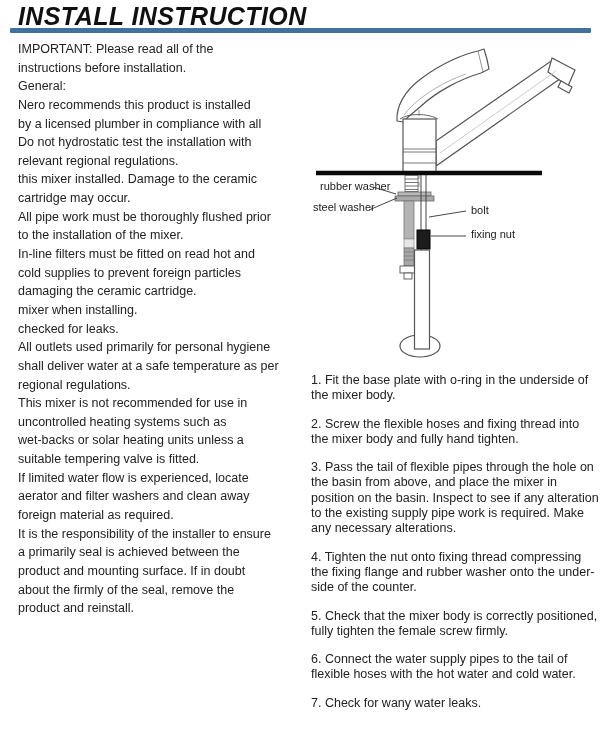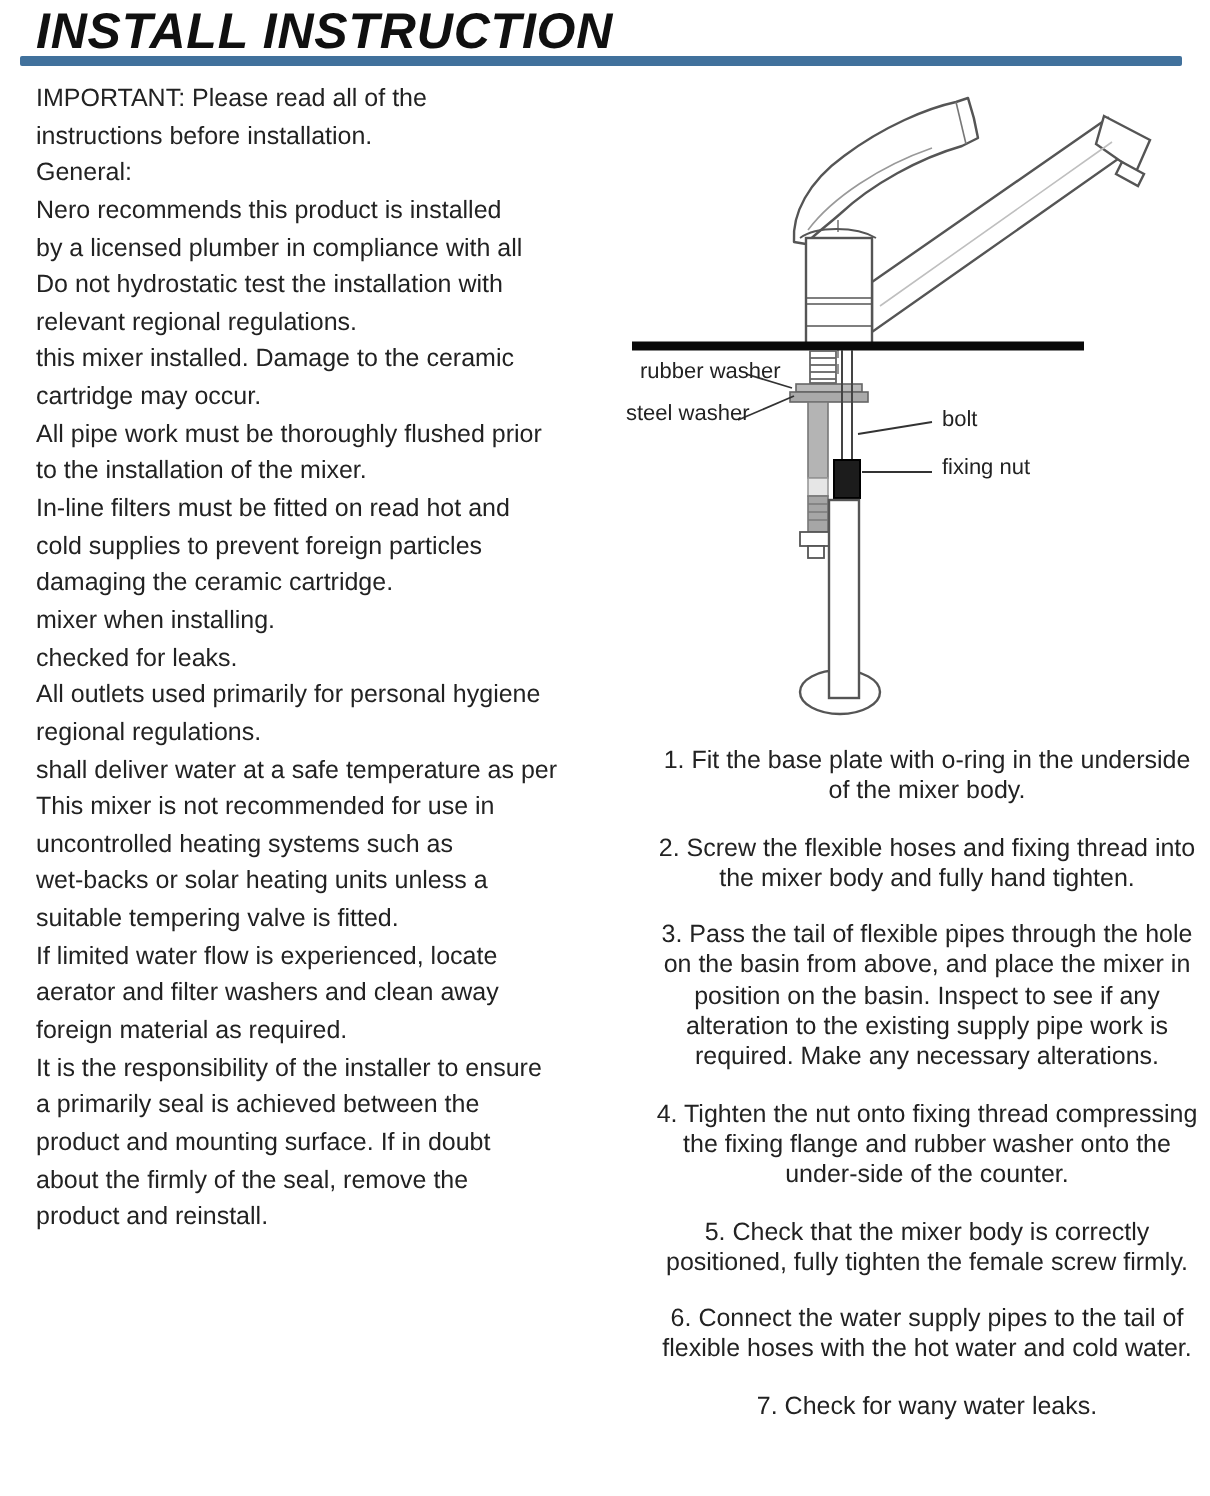--- a/index.html
+++ b/index.html
@@ -24,21 +24,21 @@
   .dlabel{
     position:absolute;font-size:11px;color:#222;white-space:nowrap;
   }
   .lbl-rubber{left:20px;top:135px;text-align:right;}
   .lbl-steel{left:13px;top:156px;}
   .lbl-bolt{left:171px;top:159px;}
   .lbl-nut{left:171px;top:183px;}
   .steps{
     position:absolute;left:311px;top:373px;width:289px;font-size:12.5px;color:#222;
   }
-  .steps p{margin:0 0 13px 16px;line-height:15.3px;text-align:center;}
+  .steps p{margin:0 0 13px 0;line-height:15.3px;}
 </style>
 </head>
 <body>
 
 <div class="page">
 
   <div class="title">INSTALL INSTRUCTION</div>
   <div class="rule" style="background: rgb(65, 113, 156);"></div>
 
   <div class="left-col">
@@ -72,23 +72,23 @@
       <div class="line">damaging the ceramic cartridge.</div>
 
 
       <div class="line">mixer when installing.</div>
 
 
       <div class="line">checked for leaks.</div>
 
       <div class="line">All outlets used primarily for personal hygiene</div>
 
+      <div class="line">shall deliver water at a safe temperature as per</div>
+
       <div class="line">regional regulations.</div>
-
-      <div class="line">shall deliver water at a safe temperature as per</div>
 
       <div class="line">This mixer is not recommended for use in</div>
 
       <div class="line">uncontrolled heating systems such as</div>
 
       <div class="line">wet-backs or solar heating units unless a</div>
 
       <div class="line">suitable tempering valve is fitted.</div>
 
       <div class="line">If limited water flow is experienced, locate</div>

